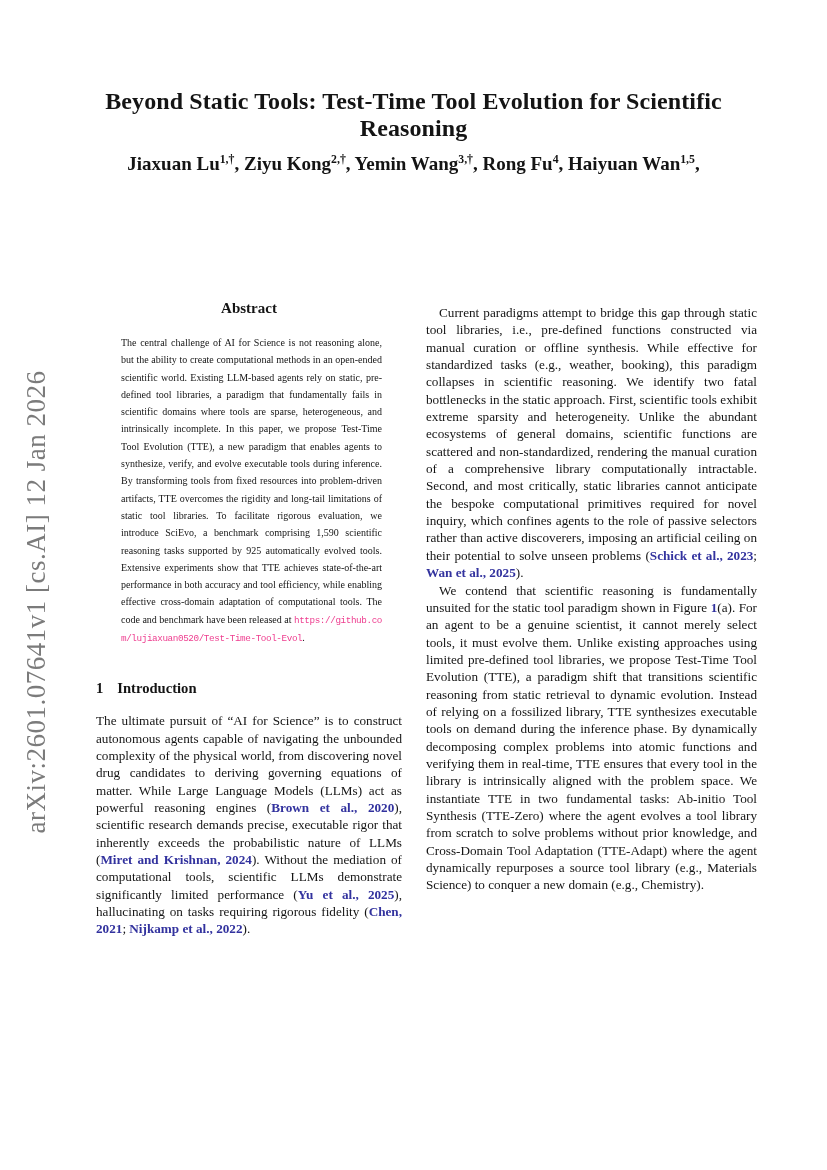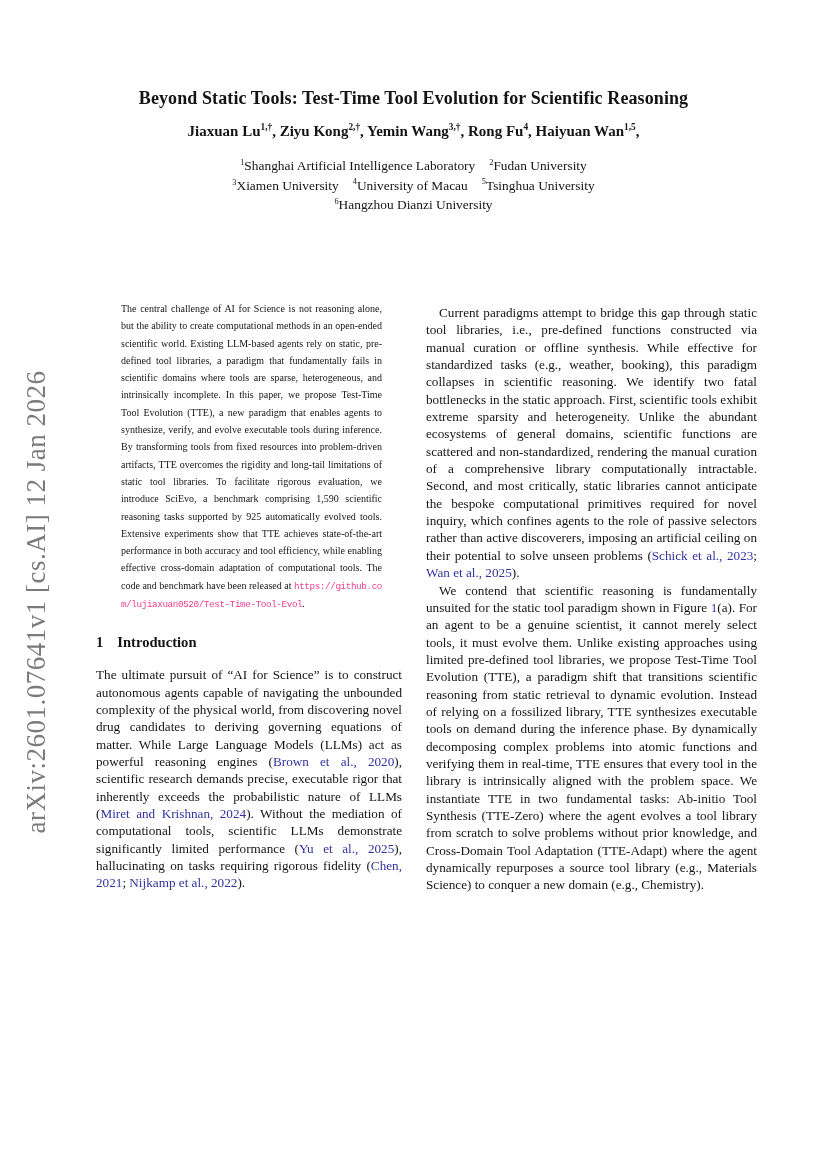--- a/index.html
+++ b/index.html
@@ -28,26 +28,26 @@
     color:var(--banner);
   }
   
   .header{
     position:absolute;
     top:88px;left:70px;width:687px;
     text-align:center;
   }
   .paper-title{
     margin:0 0 11px 0;
-    font-size:18px;
+    font-size:24px;
     font-weight:bold;
     letter-spacing:0.1px;
   }
   .author-line{
-    font-size:15px;
+    font-size:19px;
     font-weight:bold;
     line-height:22.4px;
   }
   .affiliations{margin-top:14px;}
   .affiliation-line{
     font-size:13.4px;
     line-height:19.2px;
   }
   sup{font-size:0.62em;line-height:0;}
   .gap{margin-left:14px;}
@@ -60,34 +60,34 @@
     text-align:center;
     font-size:15px;
     font-weight:bold;
   }
   .abstract-body{
     margin:0 20px 0 25px;
     font-size:10px;
     line-height:17.3px;
   }
   .section-heading{
-    margin:21px 0 15px 0;
+    margin:33px 0 15px 0;
     text-align:left;
     font-size:14.6px;
     font-weight:bold;
   }
   .sec-num{margin-right:14px;}
   .body-par{
     margin:0;
     font-size:13.2px;
     line-height:17.35px;
   }
   .indent{text-indent:13px;}
   .i{}
-  .cite{color:var(--cite);}
+  .cite{color:var(--cite);font-weight:bold;}
   .mono{
     font-family:"Liberation Mono", monospace;
     color:var(--url);
     font-size:0.93em;
     letter-spacing:-0.4px;
     word-break:break-all;
   }
 </style>
 </head>
 <body>
@@ -96,28 +96,24 @@
 
   <div class="arxiv-banner">arXiv:2601.07641v1  [cs.AI]  12 Jan 2026</div>
 
   <div class="header">
     <h1 class="paper-title">Beyond Static Tools: Test-Time Tool Evolution for Scientific Reasoning</h1>
 
     <div class="authors">
       <div class="author-line">Jiaxuan Lu<sup class="sup">1,†</sup>, Ziyu Kong<sup class="sup">2,†</sup>, Yemin Wang<sup class="sup">3,†</sup>, Rong Fu<sup class="sup">4</sup>, Haiyuan Wan<sup class="sup">1,5</sup>,</div>
     </div>
 
-    <div class="affiliations">
-      <div class="affiliation-line"><sup class="sup">1</sup>Shanghai Artificial Intelligence Laboratory<sup class="sup gap">2</sup>Fudan University</div>
-      <div class="affiliation-line"><sup class="sup">3</sup>Xiamen University<sup class="sup gap">4</sup>University of Macau<sup class="sup gap">5</sup>Tsinghua University</div>
-      <div class="affiliation-line"><sup class="sup">6</sup>Hangzhou Dianzi University</div>
-    </div>
   </div>
 
   <section class="col col-left">
+    <h2 class="abstract-heading">Abstract</h2>
 
     <p class="abstract-body">The central challenge of AI for Science is not reasoning alone, but the ability to create computational methods in an open-ended scientific world.  Existing LLM-based agents rely on static, pre-defined tool libraries, a paradigm that fundamentally fails in scientific domains where tools are sparse, heterogeneous, and intrinsically incomplete.  In this paper, we propose Test-Time Tool Evolution (TTE), a new paradigm that enables agents to synthesize, verify, and evolve executable tools during inference.  By transforming tools from fixed resources into problem-driven artifacts, TTE overcomes the rigidity and long-tail limitations of static tool libraries.  To facilitate rigorous evaluation, we introduce SciEvo, a benchmark comprising 1,590 scientific reasoning tasks supported by 925 automatically evolved tools. Extensive experiments show that TTE achieves state-of-the-art performance in both accuracy and tool efficiency, while enabling effective cross-domain adaptation of computational tools. The code and benchmark have been released at <span class="mono">https://github.com/lujiaxuan0520/Test-Time-Tool-Evol</span>.</p>
 
     <h2 class="section-heading">
       <span class="sec-num">1</span><span class="sec-title">Introduction</span>
     </h2>
 
     <p class="body-par">The ultimate pursuit of “AI for Science” is to construct autonomous agents capable of navigating the unbounded complexity of the physical world, from discovering novel drug candidates to deriving governing equations of matter. While Large Language Models (LLMs) act as powerful reasoning engines (<span class="cite">Brown et al., 2020</span>), scientific research demands precise, executable rigor that inherently exceeds the probabilistic nature of LLMs (<span class="cite">Miret and Krishnan, 2024</span>).  Without the mediation of computational tools, scientific LLMs demonstrate significantly limited performance (<span class="cite">Yu et al., 2025</span>), hallucinating on tasks requiring rigorous fidelity (<span class="cite">Chen, 2021</span>; <span class="cite">Nijkamp et al., 2022</span>).</p>
   </section>
 

